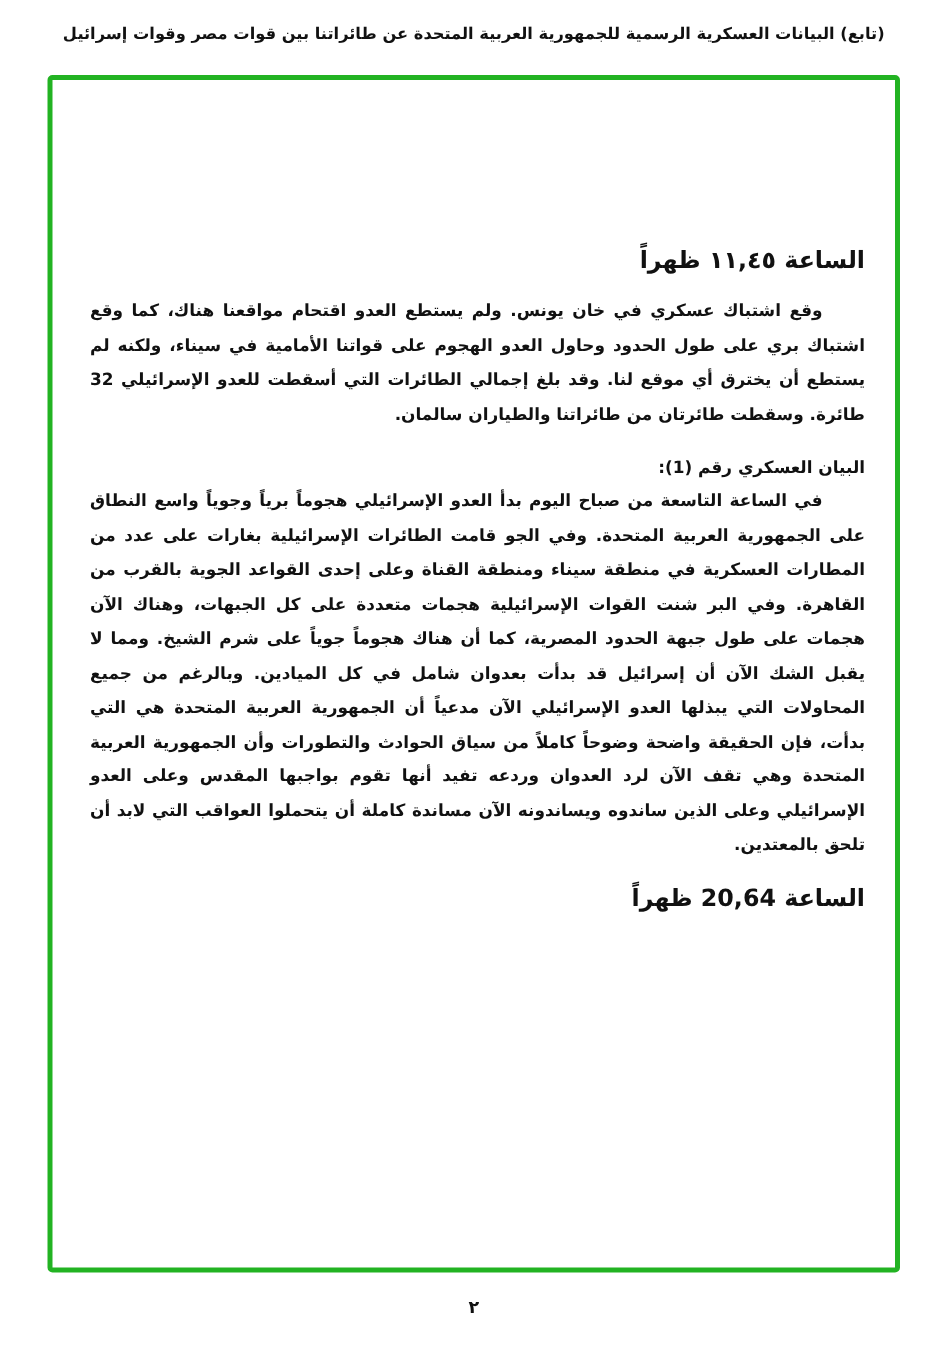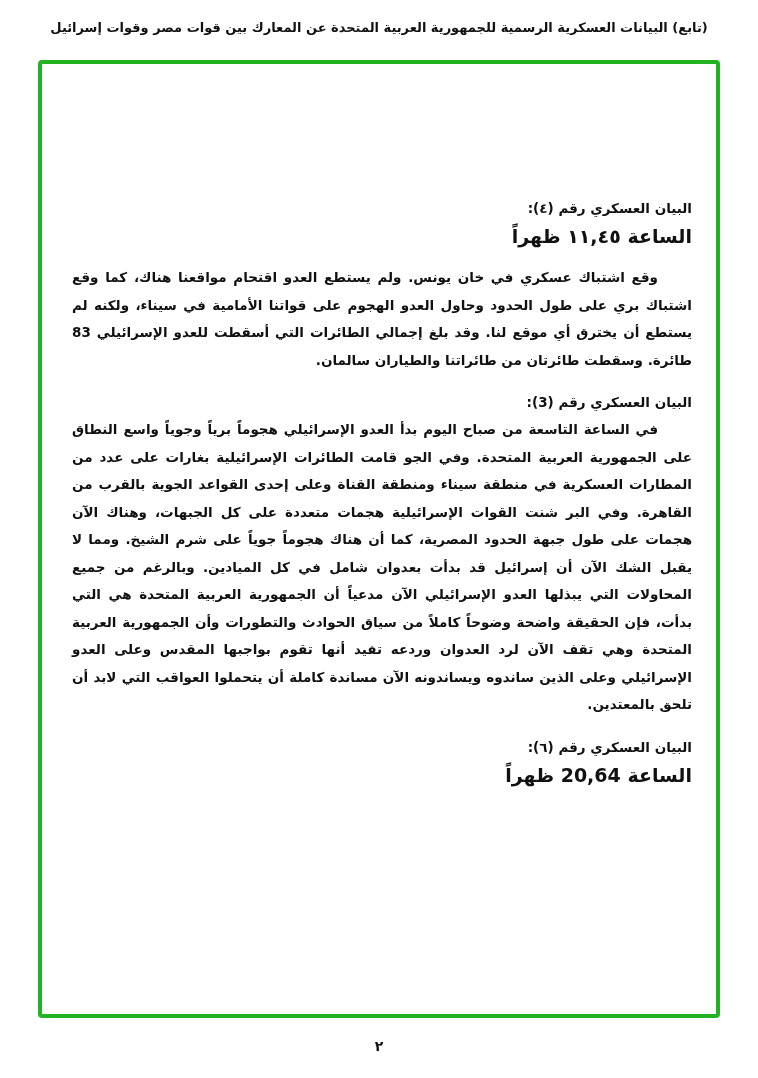--- a/index.html
+++ b/index.html
@@ -64,37 +64,35 @@
     width: 100%;
     text-align: center;
     font-weight: 700;
     font-size: 14px;
     direction: rtl;
   }
 </style>
 </head>
 <body>
 
-<div class="doc-header">(تابع) البيانات العسكرية الرسمية للجمهورية العربية المتحدة عن المعارك بين قوات مصر وقوات إسرائيل</div>
+<div class="doc-header">(تابع) البيانات العسكرية الرسمية للجمهورية العربية المتحدة عن طائراتنا بين قوات مصر وقوات إسرائيل</div>
 
 <div class="frame" style="border-color: rgb(34, 179, 34);">
   <div class="content">
 
     <section class="communique">
-      <div class="c-title">البيان العسكري رقم (٤):</div>
       <div class="c-time">الساعة ١١,٤٥ ظهراً</div>
-      <p class="c-body">وقع اشتباك عسكري في خان يونس. ولم يستطع العدو اقتحام مواقعنا هناك، كما وقع اشتباك بري على طول الحدود وحاول العدو الهجوم على قواتنا الأمامية في سيناء، ولكنه لم يستطع أن يخترق أي موقع لنا. وقد بلغ إجمالي الطائرات التي أسقطت للعدو الإسرائيلي 83 طائرة. وسقطت طائرتان من طائراتنا والطياران سالمان.</p>
+      <p class="c-body">وقع اشتباك عسكري في خان يونس. ولم يستطع العدو اقتحام مواقعنا هناك، كما وقع اشتباك بري على طول الحدود وحاول العدو الهجوم على قواتنا الأمامية في سيناء، ولكنه لم يستطع أن يخترق أي موقع لنا. وقد بلغ إجمالي الطائرات التي أسقطت للعدو الإسرائيلي 32 طائرة. وسقطت طائرتان من طائراتنا والطياران سالمان.</p>
     </section>
 
     <section class="communique">
-      <div class="c-title">البيان العسكري رقم (3):</div>
+      <div class="c-title">البيان العسكري رقم (1):</div>
       <p class="c-body">في الساعة التاسعة من صباح اليوم بدأ العدو الإسرائيلي هجوماً برياً وجوياً واسع النطاق على الجمهورية العربية المتحدة. وفي الجو قامت الطائرات الإسرائيلية بغارات على عدد من المطارات العسكرية في منطقة سيناء ومنطقة القناة وعلى إحدى القواعد الجوية بالقرب من القاهرة. وفي البر شنت القوات الإسرائيلية هجمات متعددة على كل الجبهات، وهناك الآن هجمات على طول جبهة الحدود المصرية، كما أن هناك هجوماً جوياً على شرم الشيخ. ومما لا يقبل الشك الآن أن إسرائيل قد بدأت بعدوان شامل في كل الميادين. وبالرغم من جميع المحاولات التي يبذلها العدو الإسرائيلي الآن مدعياً أن الجمهورية العربية المتحدة هي التي بدأت، فإن الحقيقة واضحة وضوحاً كاملاً من سياق الحوادث والتطورات وأن الجمهورية العربية المتحدة وهي تقف الآن لرد العدوان وردعه تفيد أنها تقوم بواجبها المقدس وعلى العدو الإسرائيلي وعلى الذين ساندوه ويساندونه الآن مساندة كاملة أن يتحملوا العواقب التي لابد أن تلحق بالمعتدين.</p>
     </section>
 
     <section class="communique">
-      <div class="c-title">البيان العسكري رقم (٦):</div>
       <div class="c-time">الساعة 20,64 ظهراً</div>
     </section>
 
   </div>
 </div>
 
 <div class="page-number">٢</div>
 
 </body></html>

